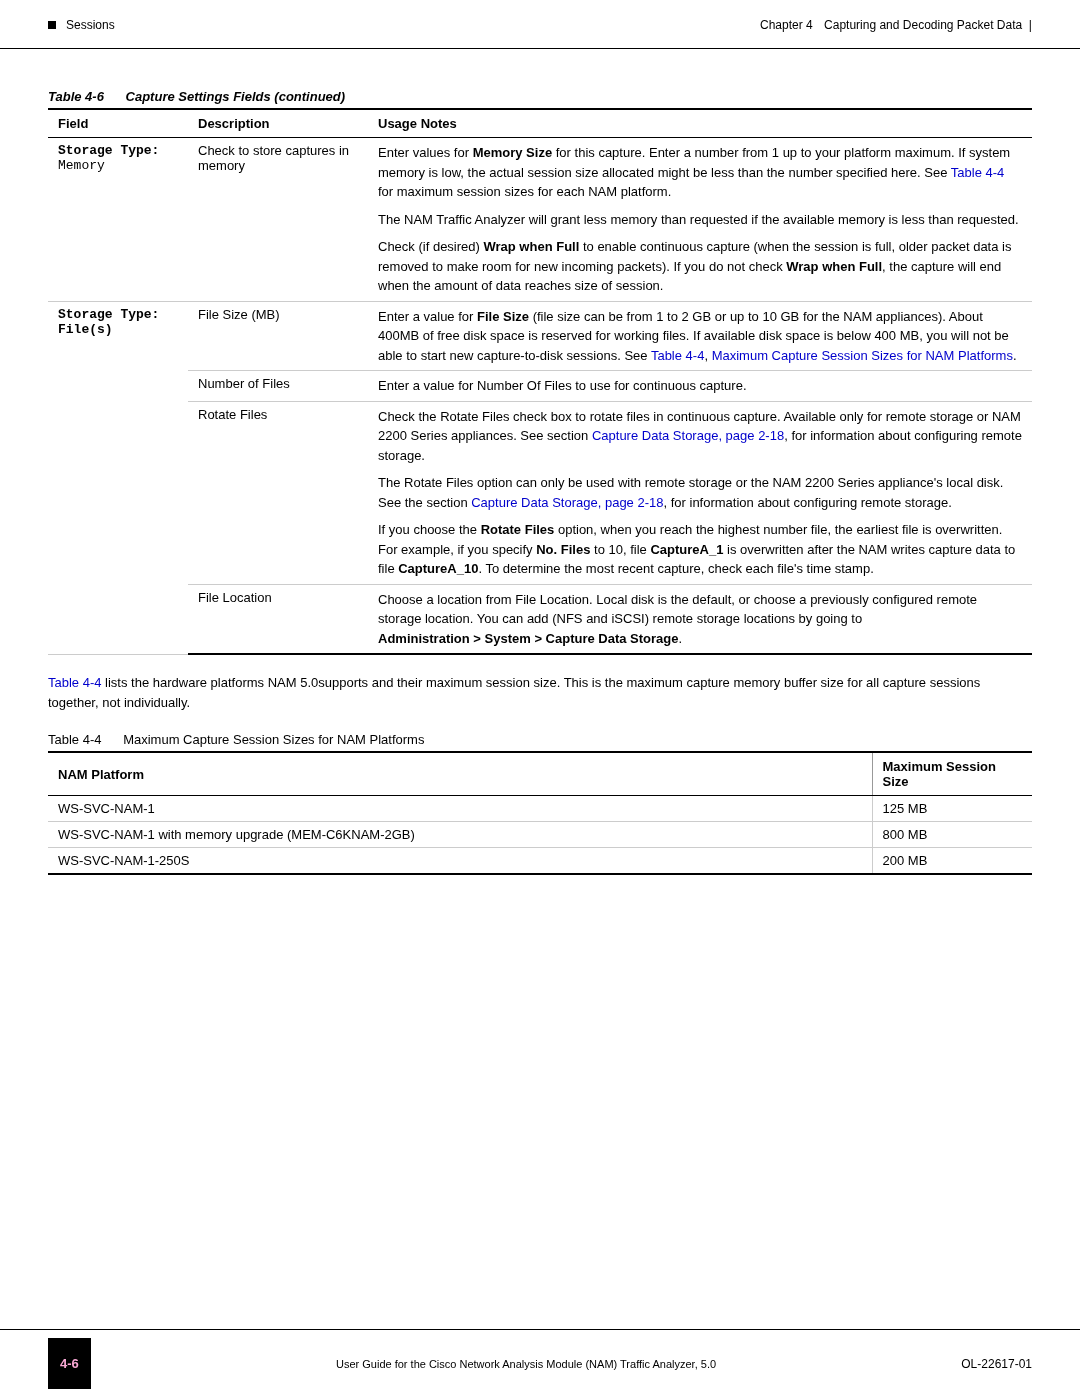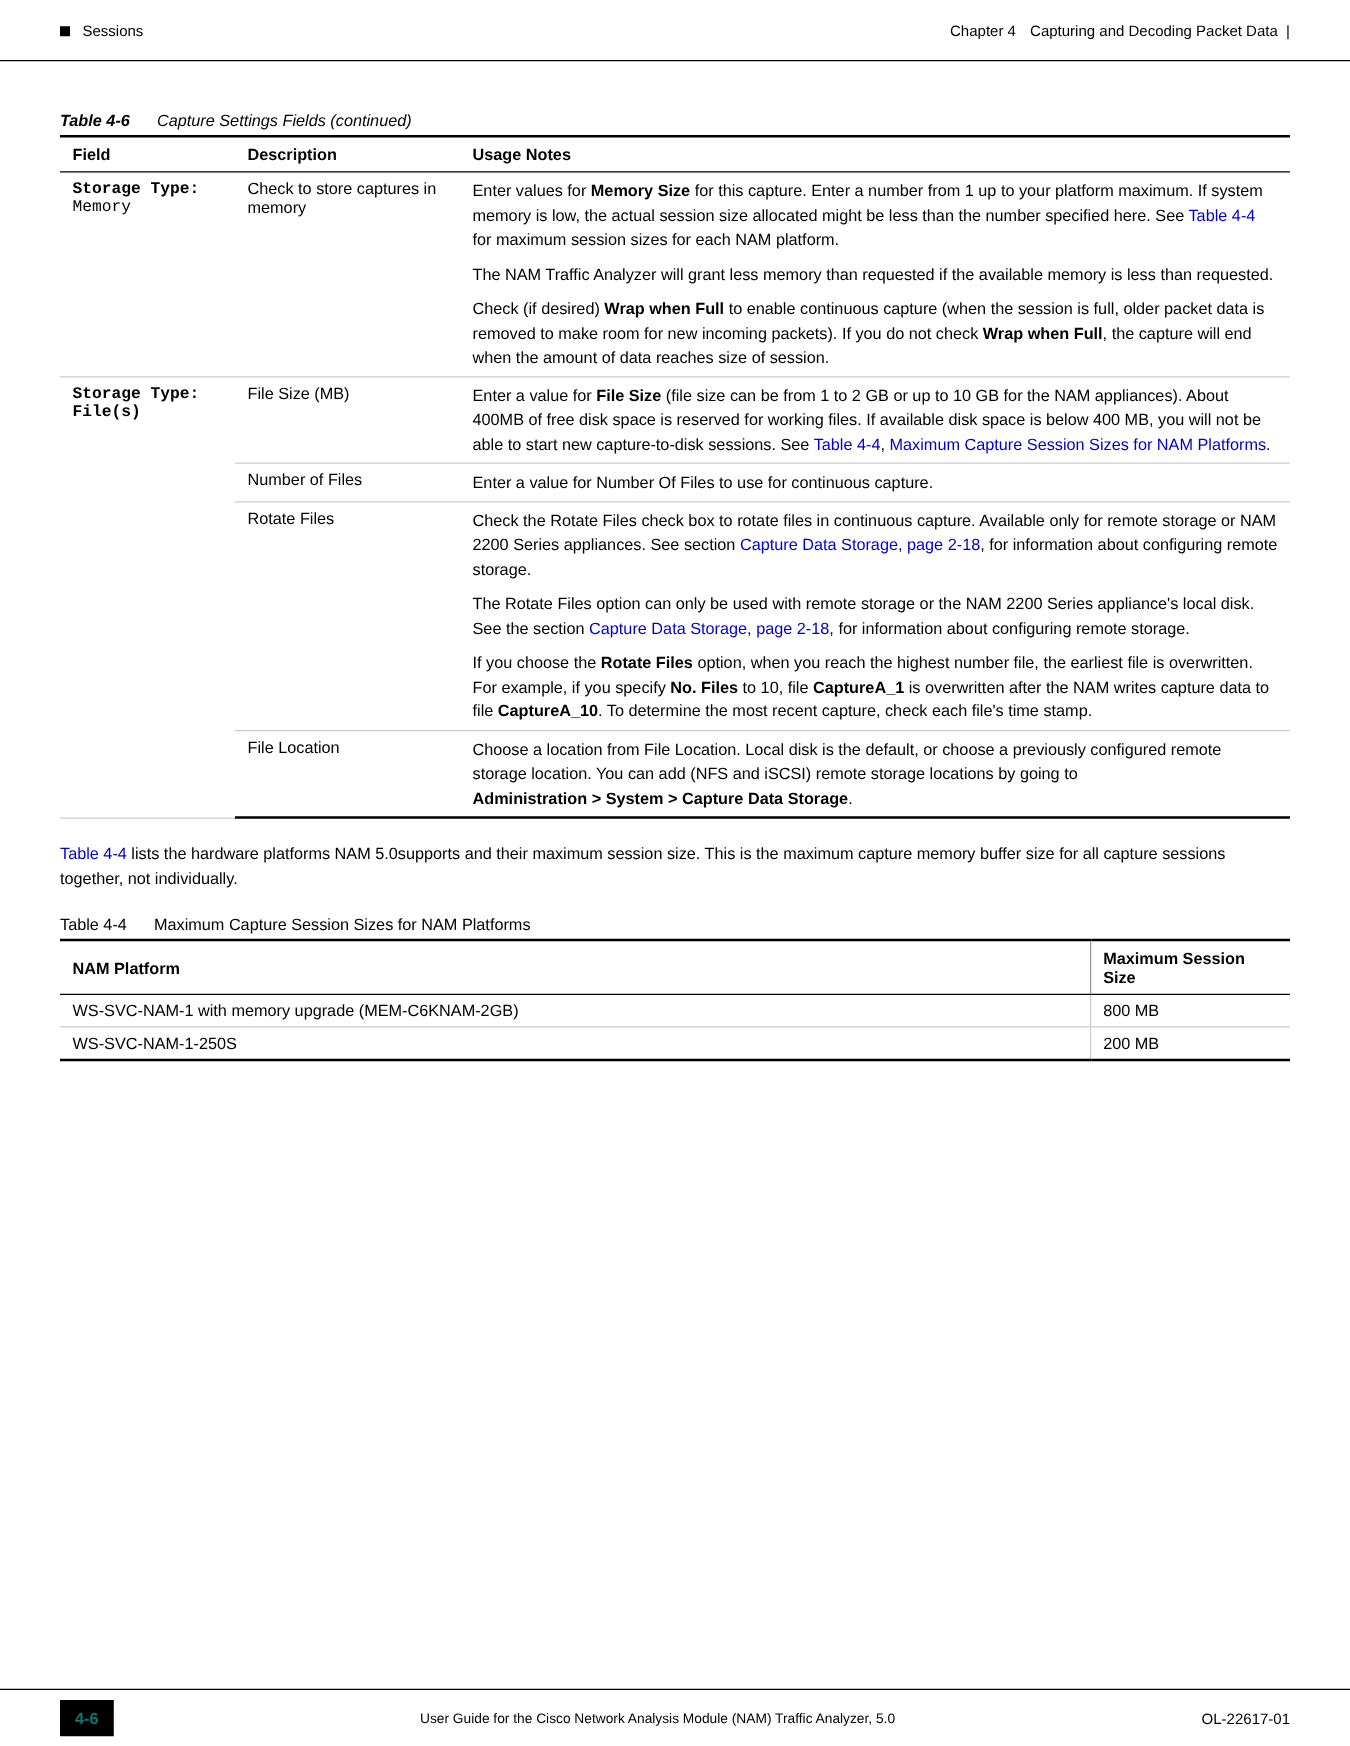--- a/index.html
+++ b/index.html
@@ -52,21 +52,21 @@
       font-size: 13px;
       margin-bottom: 4px;
       margin-top: 16px;
     }
     .table-title .table-num {
       font-style: italic;
       font-weight: bold;
     }
     .table-title .table-name {
       font-style: italic;
-      font-weight: normal;
+      font-weight: bold;
     }
 
     
     .capture-table {
       width: 100%;
       border-collapse: collapse;
       margin-bottom: 18px;
       font-size: 13px;
     }
     .capture-table th {
@@ -153,22 +153,22 @@
       left: 0;
       right: 0;
       border-top: 1px solid #000;
       display: flex;
       justify-content: space-between;
       align-items: center;
       padding: 8px 48px;
     }
     .footer-page-num {
       background: #000;
-      color: #0f766e;
-      padding: 7px 12px;
+      color: #f9a8d4;
+      padding: 18px 12px;
       font-size: 13px;
       font-weight: bold;
     }
     .footer-center {
       font-size: 11px;
       text-align: center;
       flex: 1;
     }
     .footer-right {
       font-size: 12px;
@@ -271,20 +271,24 @@
     <thead>
       <tr>
         <th>NAM Platform</th>
         <th class="col-size">
           <span>Maximum Session</span><br>
           <span>Size</span>
         </th>
       </tr>
     </thead>
     <tbody id="table4-body">
+    <tr>
+          <td>WS-SVC-NAM-1</td>
+          <td class="col-size">125 MB</td>
+        </tr>
         <tr>
           <td>WS-SVC-NAM-1 with memory upgrade (MEM-C6KNAM-2GB)</td>
           <td class="col-size">800 MB</td>
         </tr>
         <tr>
           <td>WS-SVC-NAM-1-250S</td>
           <td class="col-size">200 MB</td>
         </tr>
       </tbody>
   </table>

